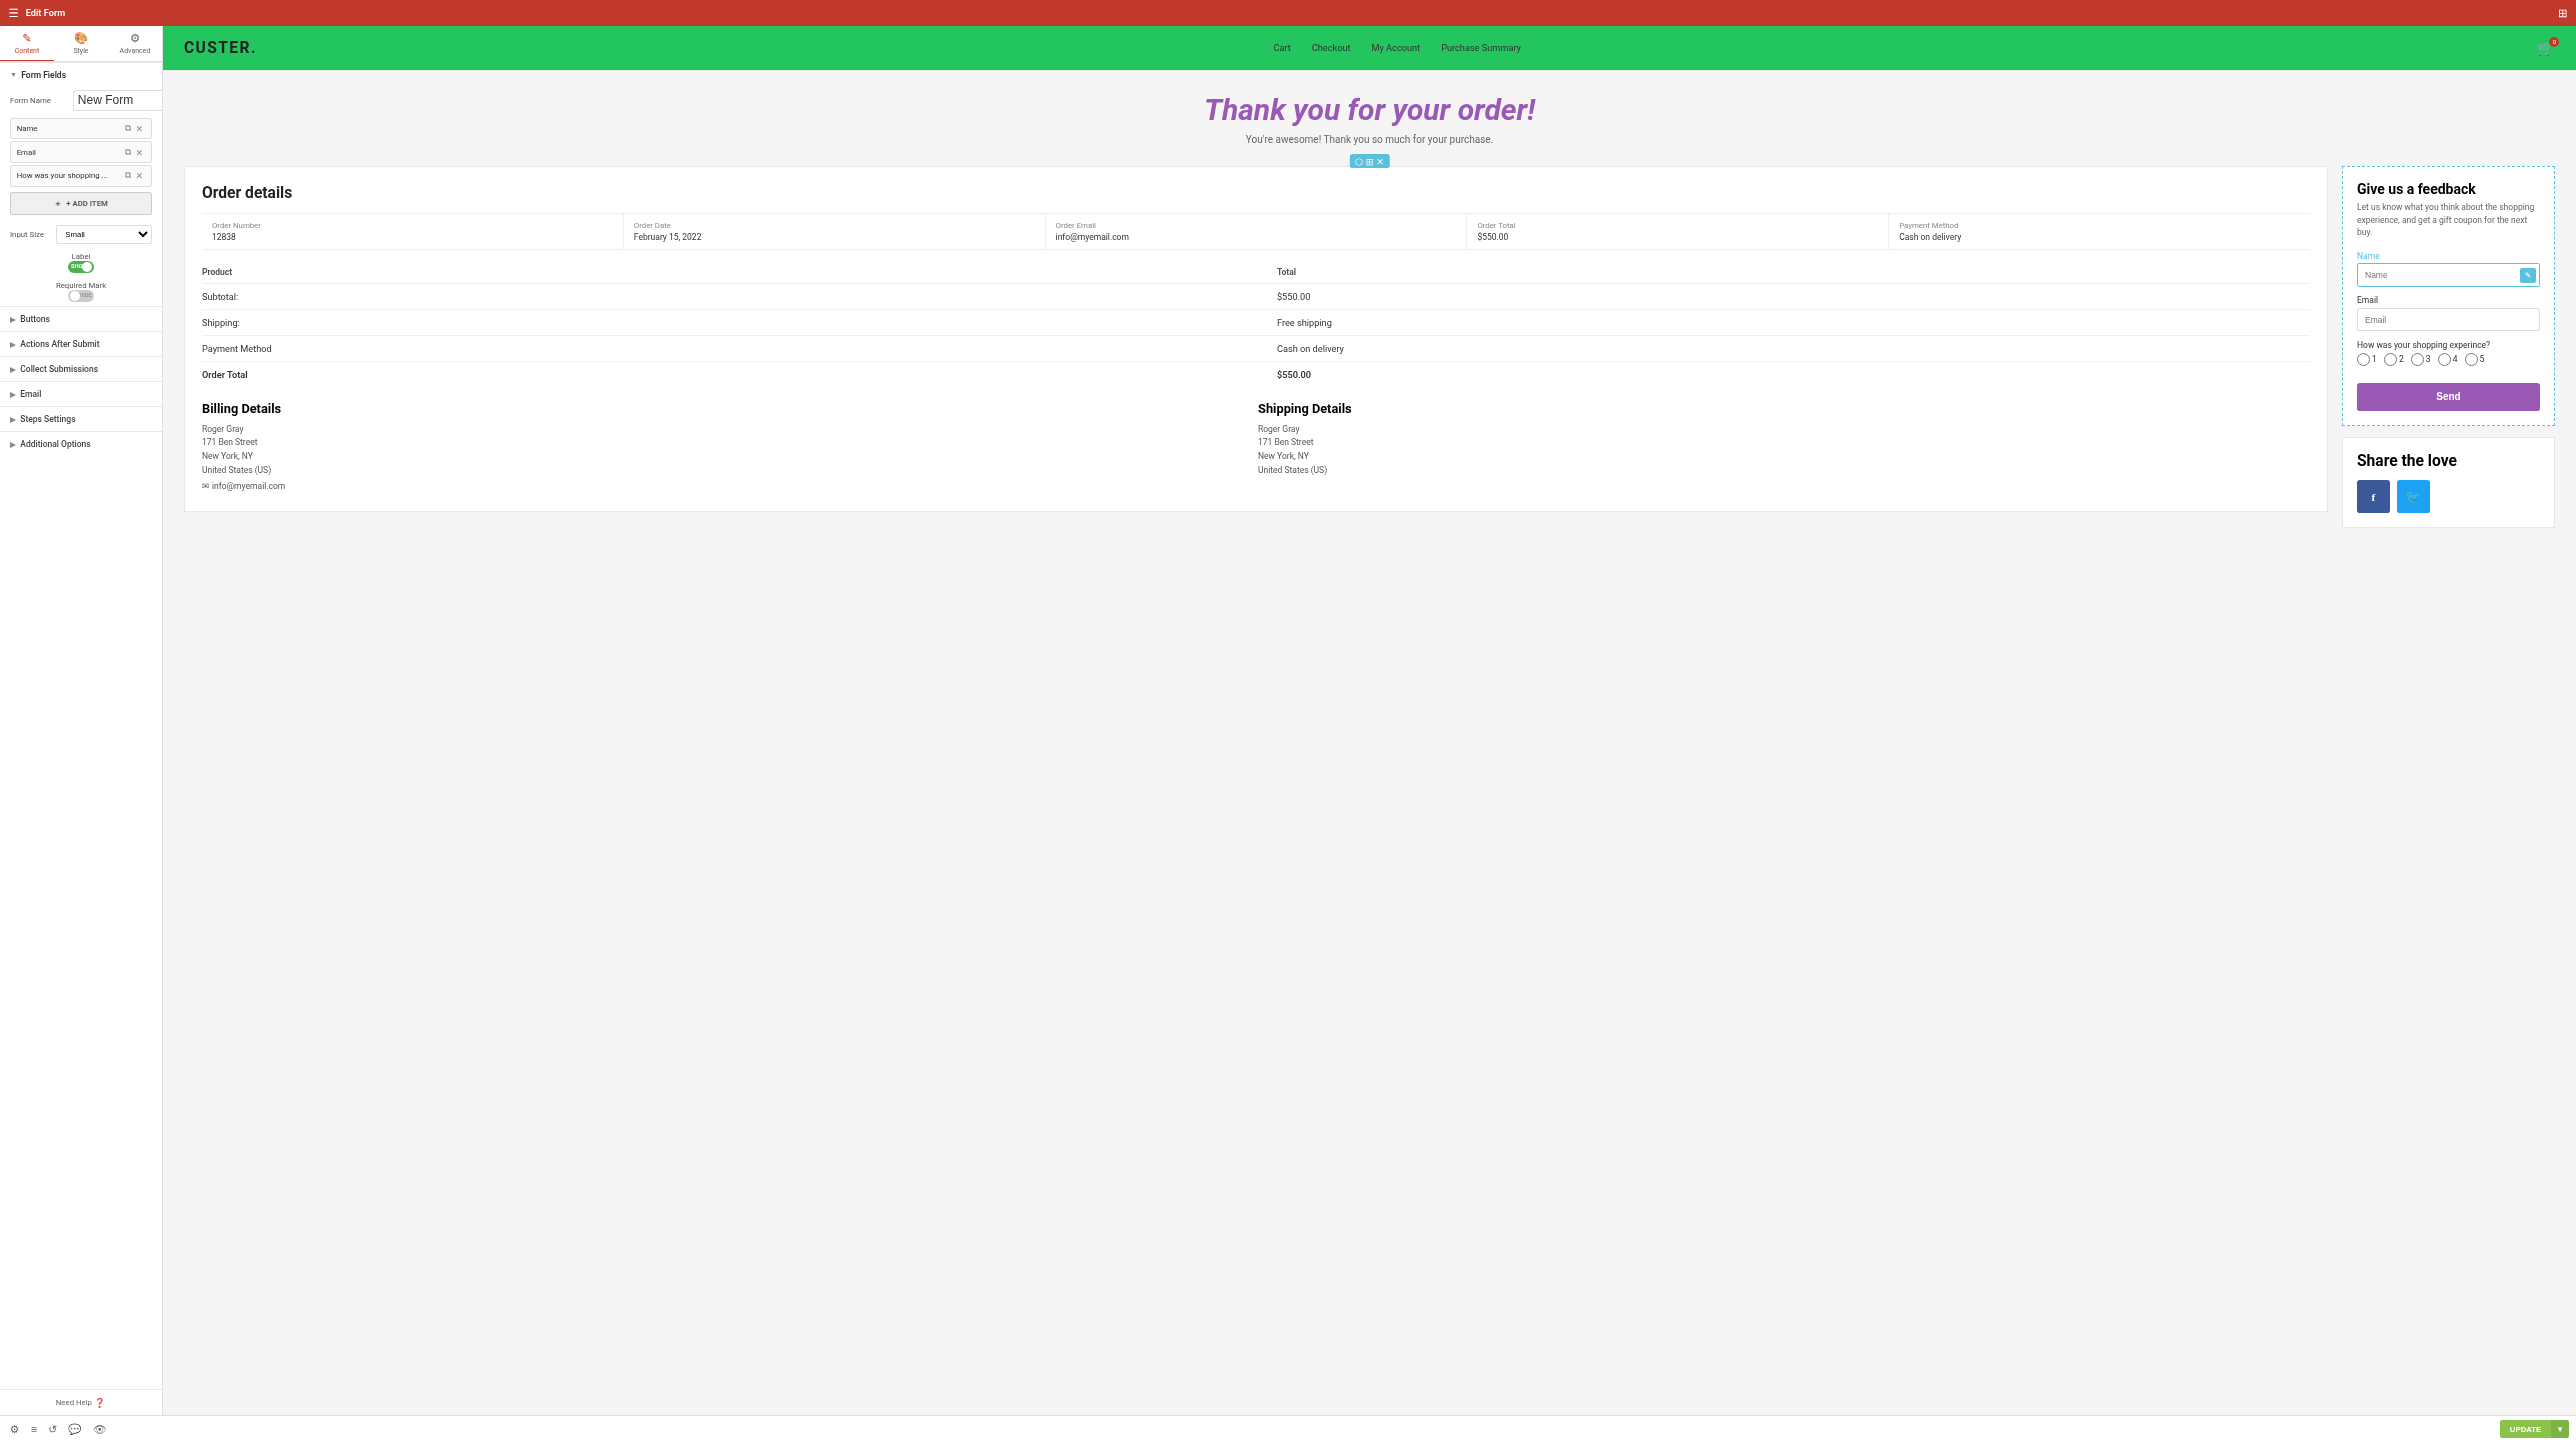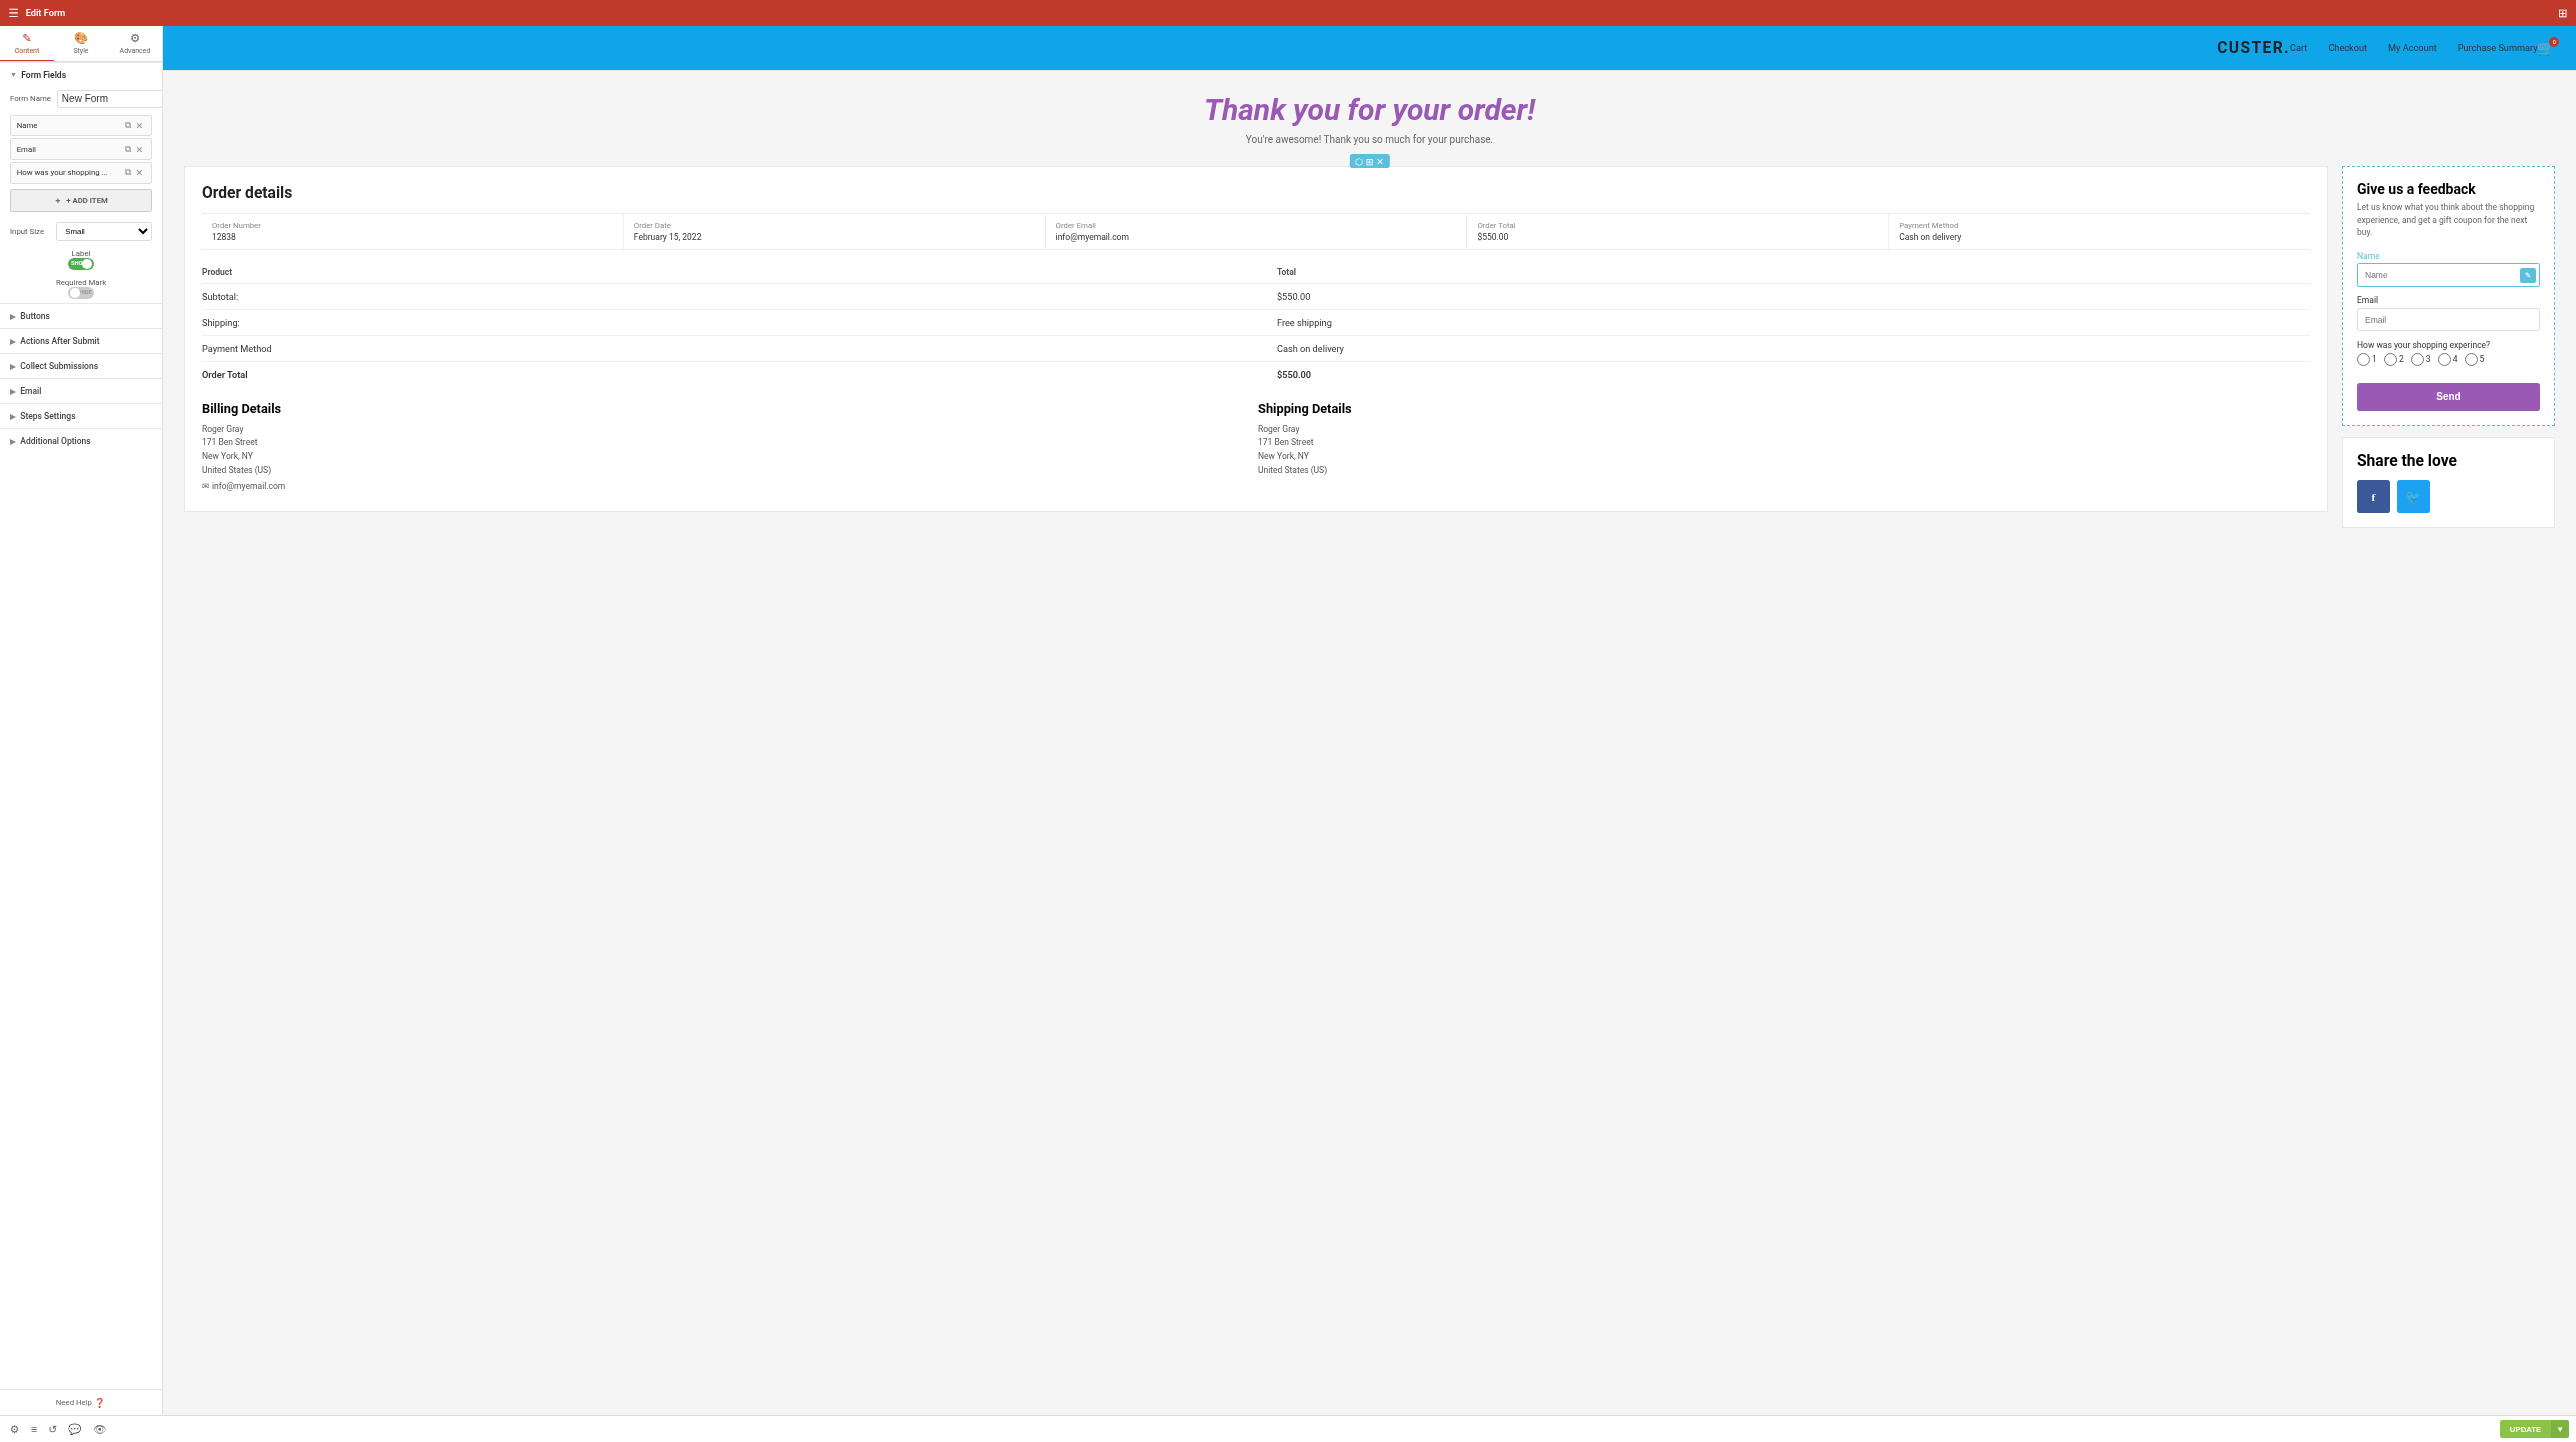--- a/index.html
+++ b/index.html
@@ -25,21 +25,21 @@
     .sidebar-tab-icon { font-size: 11.4px; }
 
     
     .sidebar-content { flex: 1; overflow-y: auto; padding-bottom: 7px; }
 
     .section-header { display: flex; align-items: center; gap: 4.3px; padding: 7px 10px 5.7px; font-size: 8.5px; font-weight: 600; color: #333; cursor: pointer; border-top: 0.7px solid #e8e8e8; }
     .section-header .chevron { font-size: 7px; color: #888; }
 
     .form-name-row { padding: 4.3px 10px; display: flex; align-items: center; gap: 5.7px; }
     .form-name-label { font-size: 7.8px; color: #555; white-space: nowrap; }
-    .form-name-input { flex: 1; border: 0.7px solid #ddd; border-radius: 2.1px; padding: 2.8px 4.3px; font-size: 10px; color: #333; }
+    .form-name-input { flex: 1; border: 0.7px solid #ddd; border-radius: 2.1px; padding: 2.8px 4.3px; font-size: 12px; color: #333; margin-left: 16px; }
 
     .field-item { display: flex; align-items: center; margin: 2.1px 10px; border: 0.7px solid #ddd; border-radius: 2.1px; padding: 3.6px 5.7px; background: #fafafa; }
     .field-label { flex: 1; font-size: 7.8px; color: #333; }
     .field-btn { background: none; border: none; cursor: pointer; color: #888; font-size: 9.2px; padding: 0.7px 2.1px; }
 
     .add-item-btn { display: flex; align-items: center; justify-content: center; gap: 4.3px; margin: 5.7px 10px; padding: 5px; background: #f0f0f0; border: 0.7px solid #ccc; border-radius: 2.1px; font-size: 7.8px; font-weight: 600; color: #555; cursor: pointer; }
 
     .input-size-row { display: flex; align-items: center; padding: 4.3px 10px; gap: 12px; }
     .input-size-label { font-size: 7.8px; color: #555; white-space: nowrap; }
     .input-size-select { flex: 1; border: 0.7px solid #ddd; border-radius: 2.1px; padding: 2.8px 4.3px; font-size: 7.8px; background: white; }
@@ -64,21 +64,21 @@
     .bottom-toolbar { height: 27px; background: #fff; border-top: 0.7px solid #ddd; display: flex; align-items: center; padding: 0 7px; gap: 5.7px; flex-shrink: 0; }
     .bottom-btn { background: none; border: none; cursor: pointer; font-size: 10.7px; color: #666; padding: 2.8px; }
     .update-btn { background: #8bc34a; color: white; border: none; border-radius: 2.1px 0 0 2.1px; padding: 4.3px 10px; font-size: 7.8px; font-weight: 600; cursor: pointer; }
     .update-split { background: #7cb342; color: white; border: none; border-radius: 0 2.1px 2.1px 0; padding: 4.3px 5px; font-size: 7.8px; cursor: pointer; }
     .update-group { display: flex; margin-left: auto; }
 
     
     .content-area { flex: 1; overflow-y: auto; background: #f5f5f5; }
 
     
-    .top-nav { background: #0ea5e9; display: flex; align-items: center; justify-content: flex-end; padding: 0 21px; height: 45px; border-bottom: 0.7px solid #e8e8e8; flex-shrink: 0; }
+    .top-nav { background: #22c55e; display: flex; align-items: center; justify-content: space-between; padding: 0 21px; height: 45px; border-bottom: 0.7px solid #e8e8e8; flex-shrink: 0; }
     .brand-logo { font-size: 15.6px; font-weight: 700; letter-spacing: 1.4px; color: #222; }
     .nav-links { display: flex; gap: 21px; }
     .nav-link { font-size: 9.2px; color: #333; text-decoration: none; cursor: pointer; }
     .cart-icon { position: relative; font-size: 14px; cursor: pointer; }
     .cart-badge { position: absolute; top: -2.8px; right: -4.3px; background: #c0392b; color: white; border-radius: 50%; width: 10px; height: 10px; font-size: 5.7px; display: flex; align-items: center; justify-content: center; }
 
     
     .page-content { padding: 21px; }
     .thank-you-section { text-align: center; margin-bottom: 21px; }
     .thank-you-title { font-size: 30px; font-weight: 700; color: #9b59b6; font-style: italic; margin-bottom: 7px; }

